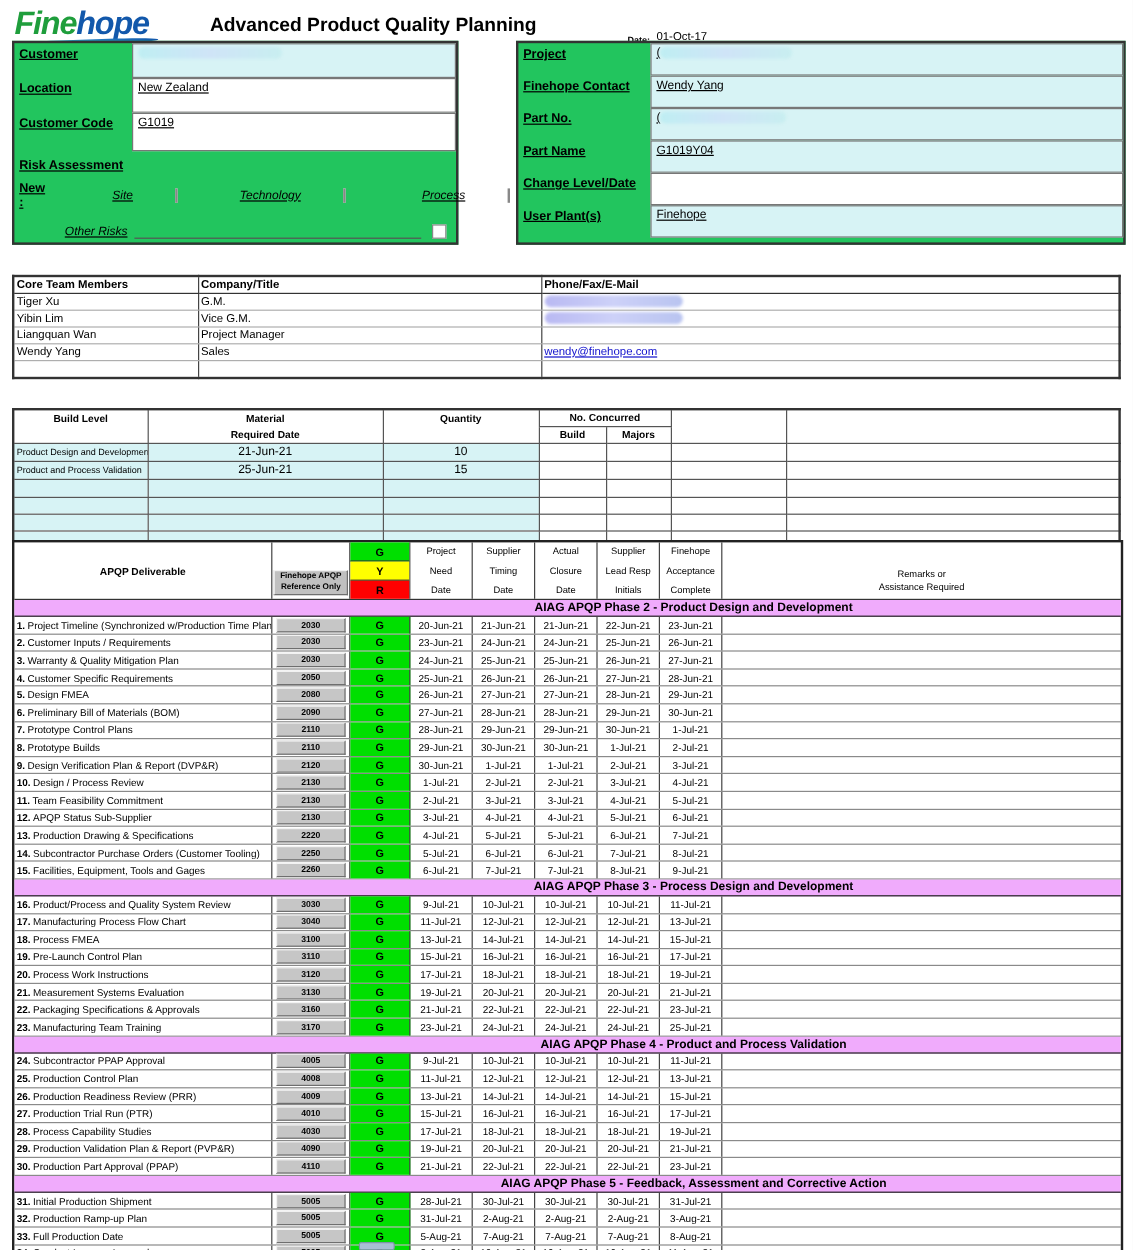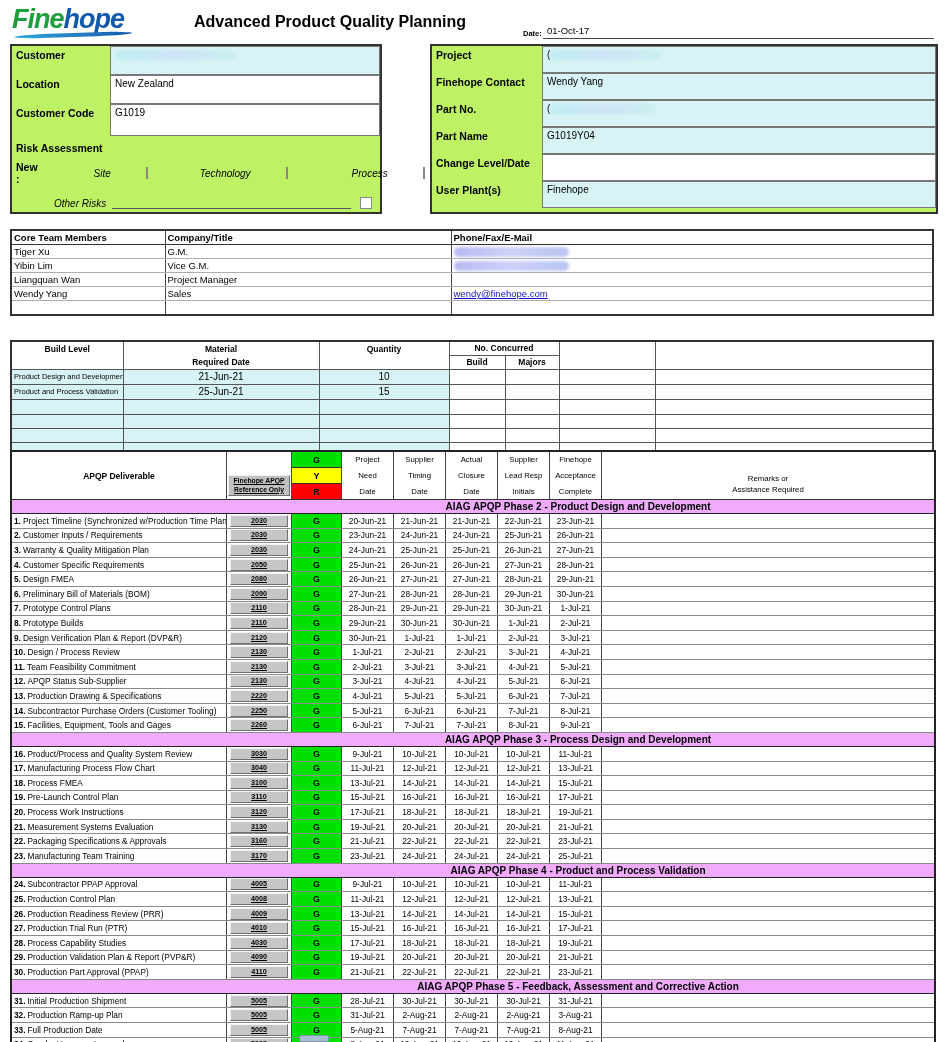--- a/index.html
+++ b/index.html
@@ -5,27 +5,27 @@
   html,body{margin:0;padding:0;background:#f6f6f6;}
   body{width:944px;height:1042px;position:relative;font-family:"Liberation Sans",sans-serif;color:#000;}
   .page{position:absolute;inset:0;background:#ffffff;overflow:hidden;}
 
   
   .logo{position:absolute;left:12px;top:4px;font-style:italic;font-weight:bold;font-size:27px;letter-spacing:-1px;}
   .logo .p1{color:#1f9e3c;}
   .logo .p2{color:#1258ab;}
   .logo-swoosh{position:absolute;left:14px;top:33px;width:118px;height:4px;border-radius:60%/100%;
     background:linear-gradient(90deg,#35aadd,#1258ab);transform:rotate(-2deg);}
-  .title{position:absolute;left:175px;top:13px;font-size:16px;font-weight:bold;margin-left:19px;}
+  .title{position:absolute;left:175px;top:13px;font-size:16px;font-weight:bold;}
   .date-label{position:absolute;left:523px;top:29px;font-size:7.5px;font-weight:bold;}
   .date-value{position:absolute;left:547px;top:25px;font-size:9.5px;}
   .date-line{position:absolute;left:543px;top:38px;width:391px;border-bottom:1px solid #444;}
 
   
-  .formbox{position:absolute;top:44px;border:2px solid #333;background:#bef264;}
+  .formbox{position:absolute;top:34px;border:2px solid #333;background:#22c55e;text-decoration:underline;}
   .fb-left{left:10px;width:368px;height:166px;}
   .fb-right{left:430px;width:504px;height:166px;}
   .f-row{display:flex;}
   .f-label{font-size:10.5px;font-weight:bold;padding:3px 0 0 4px;box-sizing:border-box;}
   .fb-left .f-label{width:98px;}
   .fb-right .f-label{width:110px;}
   .f-val{flex:1;border:1px solid #777;box-sizing:border-box;font-size:10px;padding:2px 0 0 4px;position:relative;}
   .cyan{background:#d7f3f5;}
   .white{background:#ffffff;}
   .chip{display:inline-block;height:10px;border-radius:5px;background:linear-gradient(90deg,#bfeef2,#cfe4f7,#c8eef0);filter:blur(1.5px);vertical-align:middle;}
@@ -54,21 +54,21 @@
   .build .thin{height:8px;}
   .build td.cy{background:#d7f3f5;}
   .build td.ctr{text-align:center;font-size:10px;}
 
   
   .apqp{position:absolute;left:10px;top:450px;width:922px;border:2px solid #222;background:#fff;}
   .hrow{display:flex;height:47px;border-bottom:1px solid #333;}
   .hc{border-right:1px solid #444;box-sizing:border-box;display:flex;flex-direction:column;justify-content:space-between;align-items:center;font-size:7.8px;text-align:center;padding:3px 0;}
   .hc:last-child{border-right:none;}
   .c-name{width:215px;}
-  .c-ref{width:65px;text-decoration:underline;}
+  .c-ref{width:65px;}
   .c-gyr{width:50px;}
   .c-date{width:52px;}
   .c-rem{flex:1;margin-top:36px;}
   .hc.c-name{justify-content:center;font-weight:bold;font-size:8.5px;}
   .refhead{margin-top:auto;background:#c0c0c0;border:1px solid;border-color:#f2f2f2 #6f6f6f #6f6f6f #f2f2f2;font-weight:bold;font-size:6.8px;width:60px;padding:1px 0;line-height:1.25;}
   .gyr-stack{display:flex;flex-direction:column;width:100%;height:100%;padding:0;}
   .gyr-cell{flex:1;display:flex;align-items:center;justify-content:center;font-weight:bold;font-size:9px;border-bottom:1px solid #333;}
   .gyr-cell:last-child{border-bottom:none;}
   .bg-g{background:#00df00;}
   .bg-y{background:#ffff00;}

